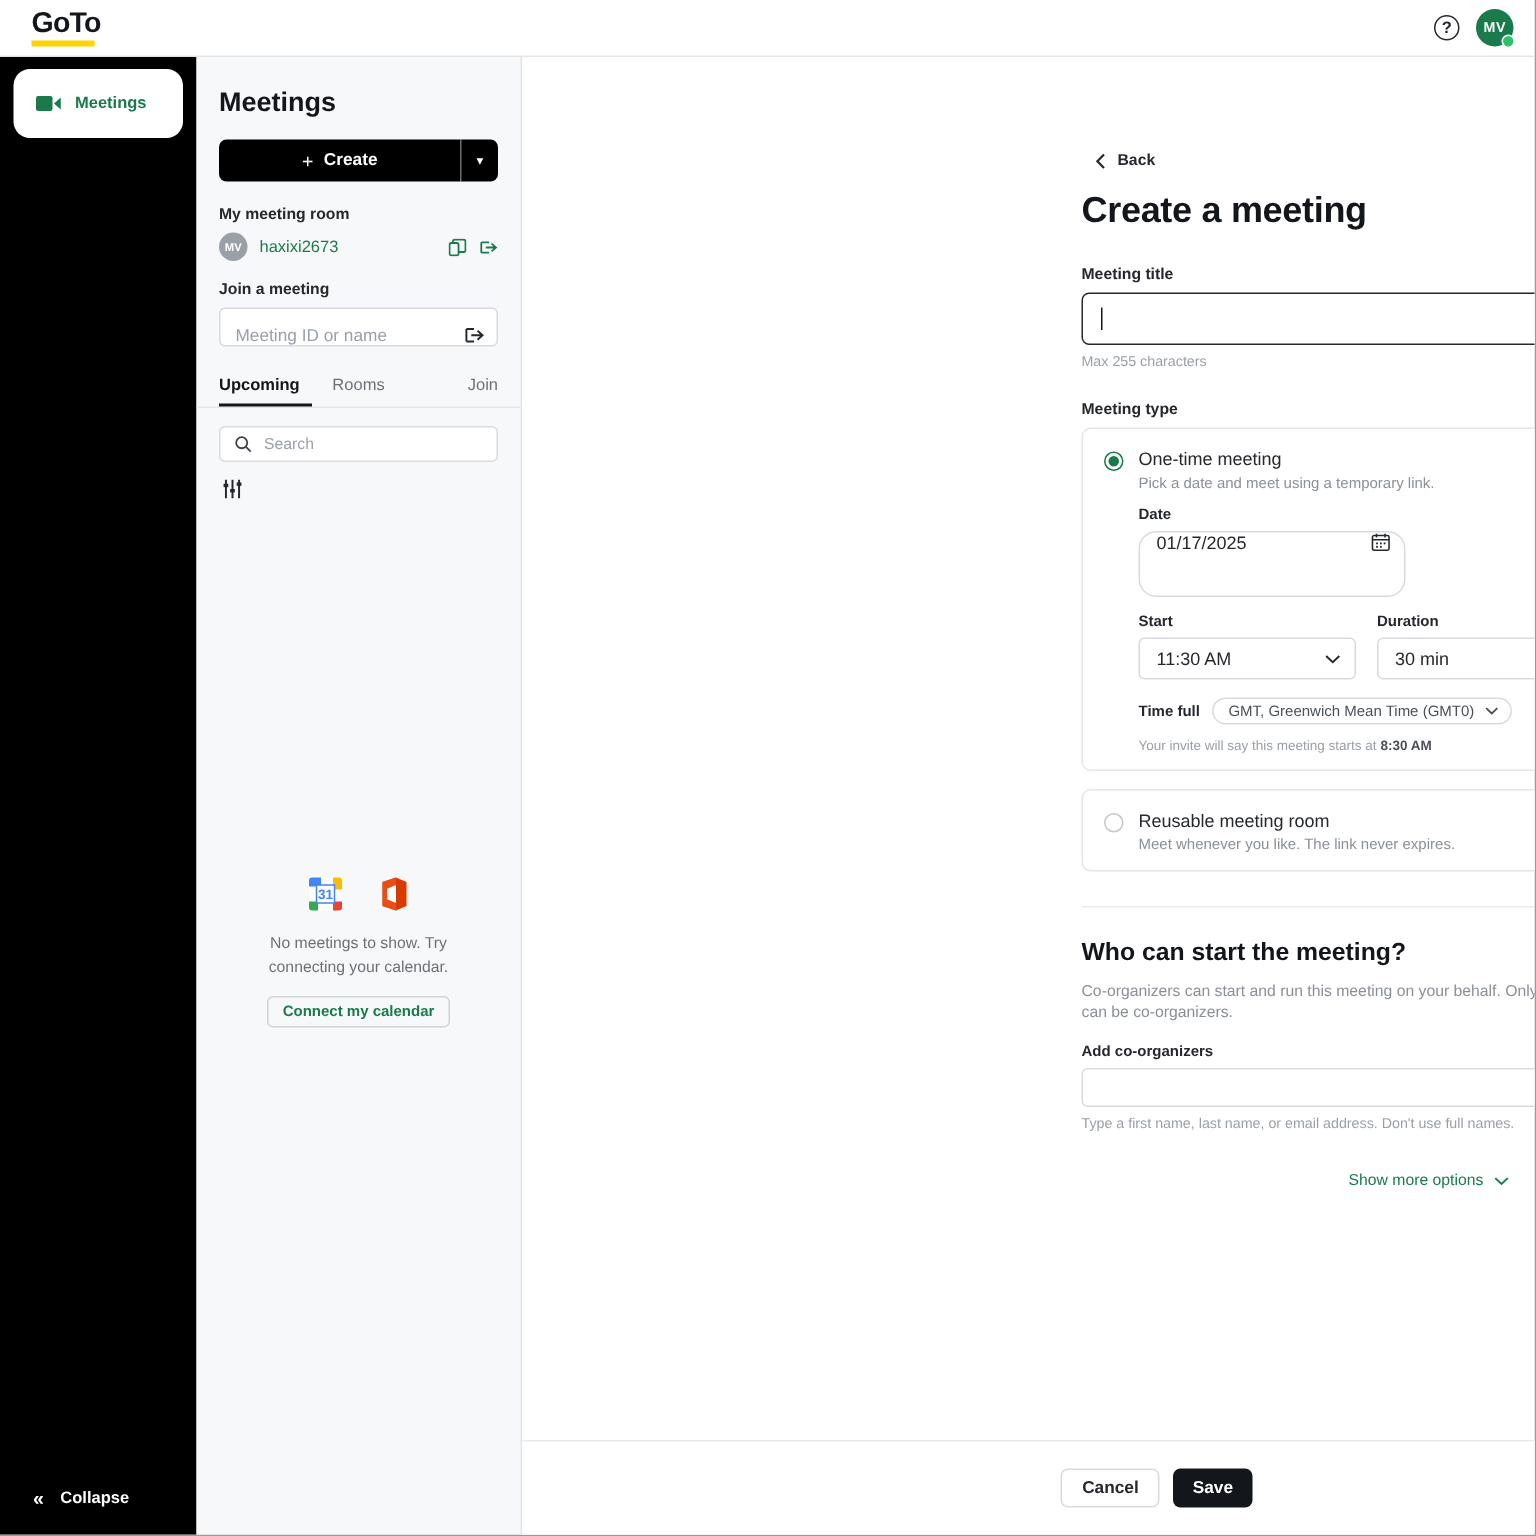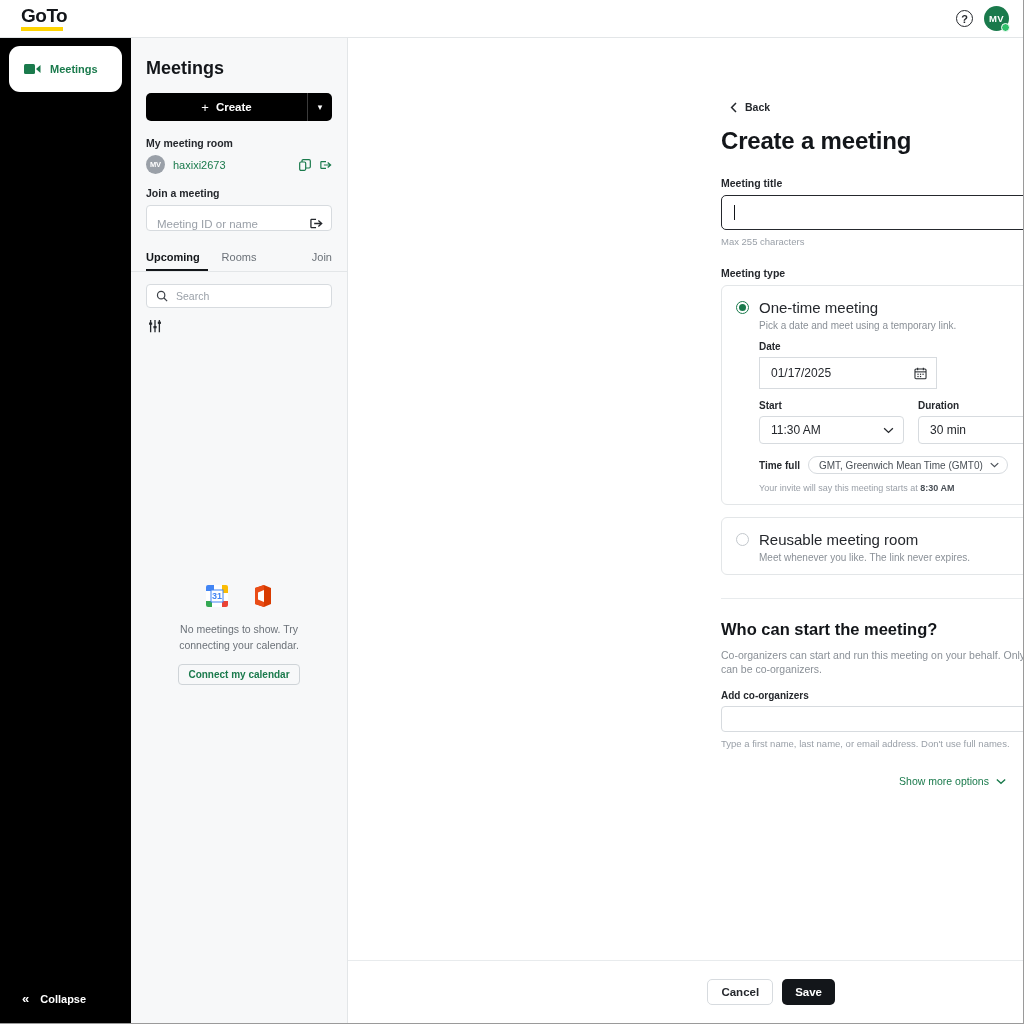--- a/index.html
+++ b/index.html
@@ -199,29 +199,29 @@
   .radio {
     width: 13px; height: 13px; border-radius: 50%;
     border: 1.3px solid #c3c8cd; background: #fff;
     margin-top: 2px; flex-shrink: 0;
     display: flex; align-items: center; justify-content: center;
   }
   .radio.on { border-color: #1a7a4c; }
   .radio.on::after {
     content: ""; width: 7px; height: 7px; border-radius: 50%; background: #1a7a4c;
   }
-  .opt-title { font-size: 15px; color: #25282d; }
+  .opt-title { font-size: 12px; color: #25282d; }
   .opt-desc { font-size: 10px; color: #8a9097; margin-top: 4px; }
 
   .sub-block { margin-left: 23px; margin-top: 10px; }
   .sub-label { font-size: 10px; font-weight: bold; color: #25282d; margin-bottom: 5px; }
   .date-input {
-    width: 178px; height: 32px;
-    border: 1px solid #d7dbdf; border-radius: 0; background: #fff;
-    display: flex; align-items: center; padding: 0 9px 0 11px;
+    width: 178px; height: 44px;
+    border: 1px solid #d7dbdf; border-radius: 12px; background: #fff;
+    display: flex; padding: 0 9px 0 11px;
   }
   .date-input .val { flex: 1; font-size: 12px; color: #25282d; }
   .two-col { display: flex; gap: 14px; margin-top: 11px; }
   .sel {
     height: 28px; border: 1px solid #d7dbdf; border-radius: 4px; background: #fff;
     display: flex; align-items: center; padding: 0 9px 0 11px;
   }
   .sel .val { flex: 1; font-size: 12px; color: #25282d; }
   .sel-start { width: 145px; }
   .sel-dur { width: 148px; }

